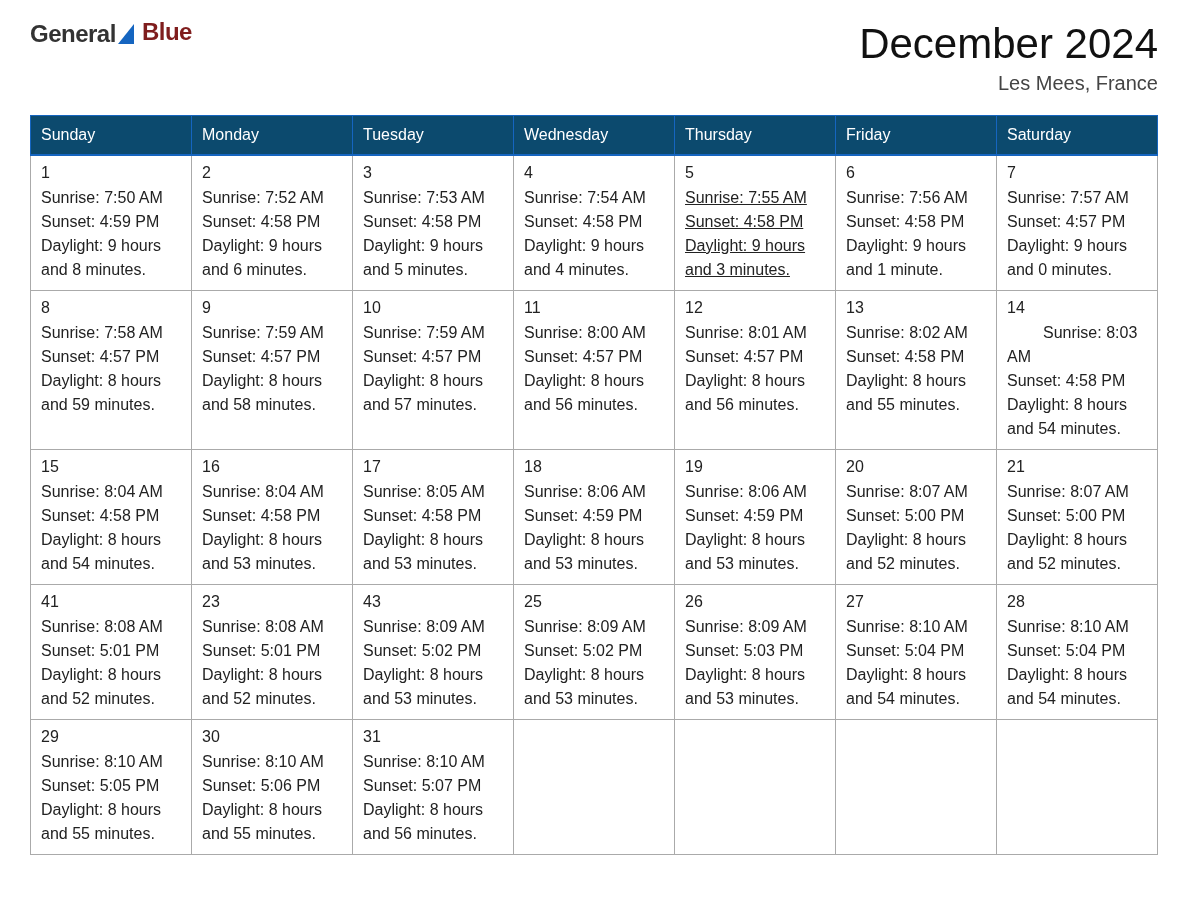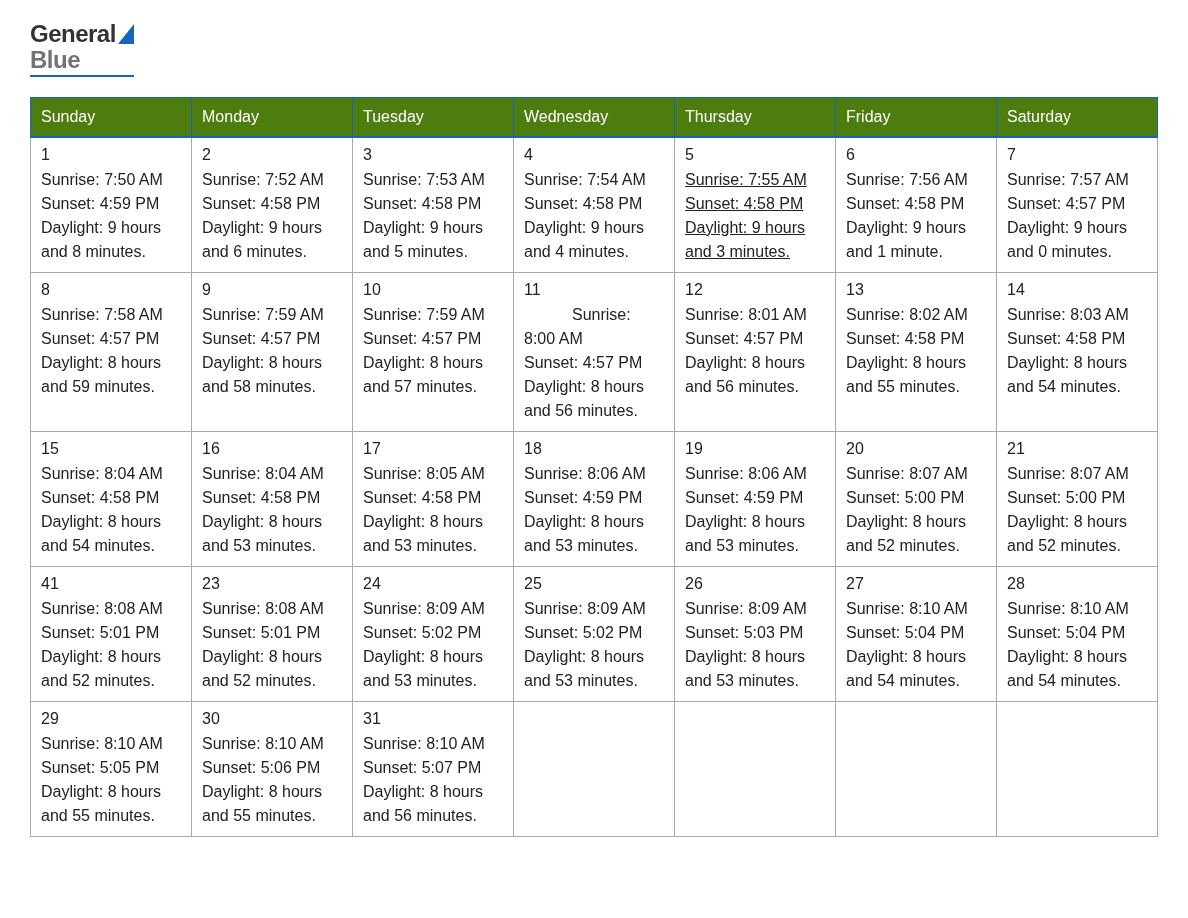--- a/index.html
+++ b/index.html
@@ -28,21 +28,21 @@
       font-size: 20px;
       color: #444;
       margin-top: 4px;
     }
     table {
       width: 100%;
       border-collapse: collapse;
       table-layout: fixed;
     }
     thead tr th {
-      background-color: #4d7c0f;
+      background-color: #0c4a6e;
       color: #fff;
       padding: 10px 10px;
       font-size: 16px;
       font-weight: normal;
       text-align: left;
       border: 1px solid #1565c0;
     }
     tbody tr td {
       vertical-align: top;
       padding: 8px 10px;
@@ -63,22 +63,23 @@
     tbody tr td .day-info {
       font-size: 16px;
       line-height: 1.5;
       color: #222;
     }
     tbody tr td.empty {
       background: #fff;
     }
     .logo-container {
       display: flex;
-      flex-direction: column;
+      flex-direction: row;
       align-items: flex-start;
+      gap: 8px;
     }
     .logo-row1 {
       display: flex;
       align-items: center;
     }
     .logo-arrow {
       display: inline-block;
       width: 0;
       height: 0;
       border-style: solid;
@@ -90,21 +91,21 @@
     }
     .logo-word-general {
       font-size: 24px;
       font-weight: bold;
       color: #333;
       letter-spacing: -0.5px;
     }
     .logo-word-blue {
       font-size: 24px;
       font-weight: bold;
-      color: #737373;
+      color: #7f1d1d;
       letter-spacing: -0.5px;
     }
     .logo-underline {
       height: 2px;
       background: #1565c0;
       margin-top: 1px;
       width: 100%;
     }
   </style>
 </head>
@@ -112,20 +113,24 @@
 
 <div class="header">
   <div class="logo-container">
     <div class="logo-row1">
       <span class="logo-word-general">General</span>
       <span class="logo-arrow"></span>
     </div>
     <span class="logo-word-blue" style="margin-top:-2px;">Blue</span>
     <div class="logo-underline"></div>
   </div>
+  <div class="title-section">
+    <div class="month-title">December 2024</div>
+    <div class="location">Les Mees, France</div>
+  </div>
 </div>
 
 <table>
   <thead>
     <tr>
     <th>Sunday</th>
         <th>Monday</th>
         <th>Tuesday</th>
         <th>Wednesday</th>
         <th>Thursday</th>
@@ -170,33 +175,33 @@
 Daylight: 8 hours
 and 59 minutes.</span></td>
         <td><span class="day-num">9</span><span class="day-info" style="white-space: pre-line;">Sunrise: 7:59 AM
 Sunset: 4:57 PM
 Daylight: 8 hours
 and 58 minutes.</span></td>
         <td><span class="day-num">10</span><span class="day-info" style="white-space: pre-line;">Sunrise: 7:59 AM
 Sunset: 4:57 PM
 Daylight: 8 hours
 and 57 minutes.</span></td>
-        <td><span class="day-num">11</span><span class="day-info" style="white-space: pre-line; margin-left: 48px;">Sunrise: 8:00 AM
+        <td><span class="day-num">11</span><span class="day-info" style="white-space: pre-line;">Sunrise: 8:00 AM
 Sunset: 4:57 PM
 Daylight: 8 hours
 and 56 minutes.</span></td>
         <td><span class="day-num">12</span><span class="day-info" style="white-space: pre-line;">Sunrise: 8:01 AM
 Sunset: 4:57 PM
 Daylight: 8 hours
 and 56 minutes.</span></td>
         <td><span class="day-num">13</span><span class="day-info" style="white-space: pre-line; margin-top: 16px;">Sunrise: 8:02 AM
 Sunset: 4:58 PM
 Daylight: 8 hours
 and 55 minutes.</span></td>
-        <td><span class="day-num">14</span><span class="day-info" style="white-space: pre-line;">Sunrise: 8:03 AM
+        <td><span class="day-num">14</span><span class="day-info" style="white-space: pre-line; margin-left: 36px;">Sunrise: 8:03 AM
 Sunset: 4:58 PM
 Daylight: 8 hours
 and 54 minutes.</span></td>
       </tr>
       <tr>
         <td><span class="day-num">15</span><span class="day-info" style="white-space: pre-line;">Sunrise: 8:04 AM
 Sunset: 4:58 PM
 Daylight: 8 hours
 and 54 minutes.</span></td>
         <td><span class="day-num">16</span><span class="day-info" style="white-space: pre-line;">Sunrise: 8:04 AM
@@ -226,21 +231,21 @@
       </tr>
       <tr>
         <td><span class="day-num">41</span><span class="day-info" style="white-space: pre-line;">Sunrise: 8:08 AM
 Sunset: 5:01 PM
 Daylight: 8 hours
 and 52 minutes.</span></td>
         <td><span class="day-num">23</span><span class="day-info" style="white-space: pre-line;">Sunrise: 8:08 AM
 Sunset: 5:01 PM
 Daylight: 8 hours
 and 52 minutes.</span></td>
-        <td><span class="day-num">24</span><span class="day-info" style="white-space: pre-line;">Sunrise: 8:09 AM
+        <td><span class="day-num">43</span><span class="day-info" style="white-space: pre-line;">Sunrise: 8:09 AM
 Sunset: 5:02 PM
 Daylight: 8 hours
 and 53 minutes.</span></td>
         <td><span class="day-num">25</span><span class="day-info" style="white-space: pre-line;">Sunrise: 8:09 AM
 Sunset: 5:02 PM
 Daylight: 8 hours
 and 53 minutes.</span></td>
         <td><span class="day-num">26</span><span class="day-info" style="white-space: pre-line;">Sunrise: 8:09 AM
 Sunset: 5:03 PM
 Daylight: 8 hours

